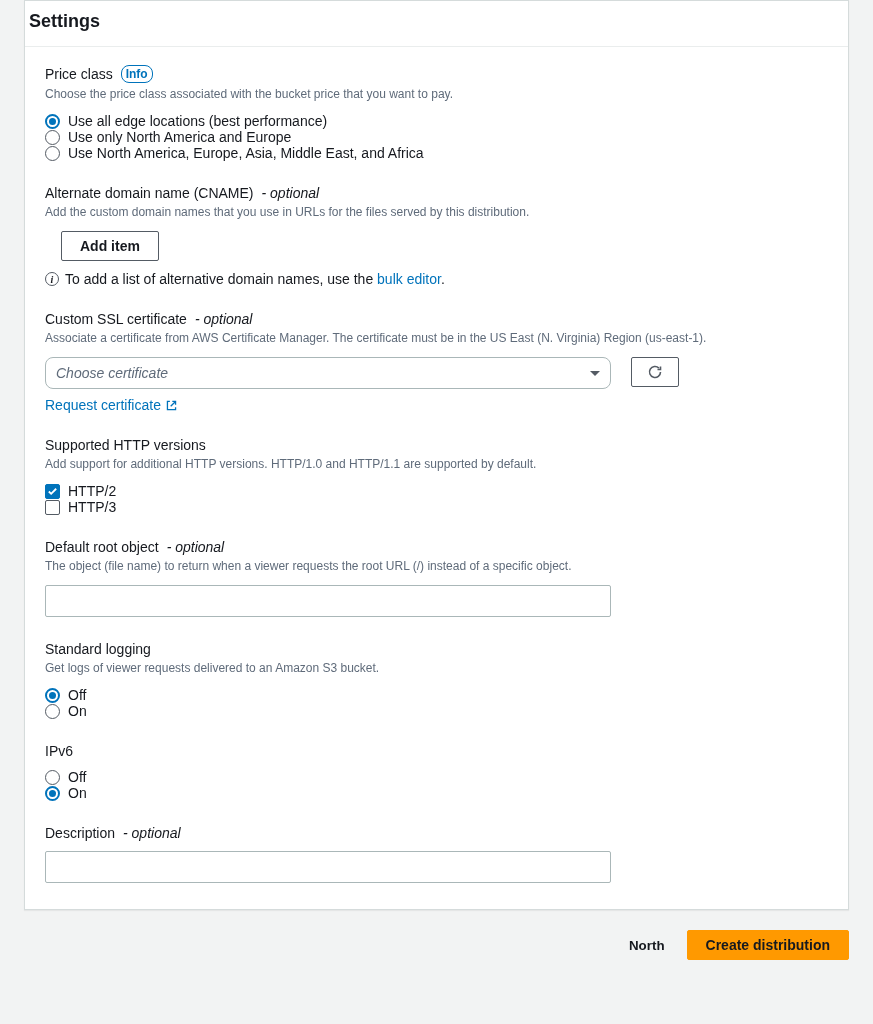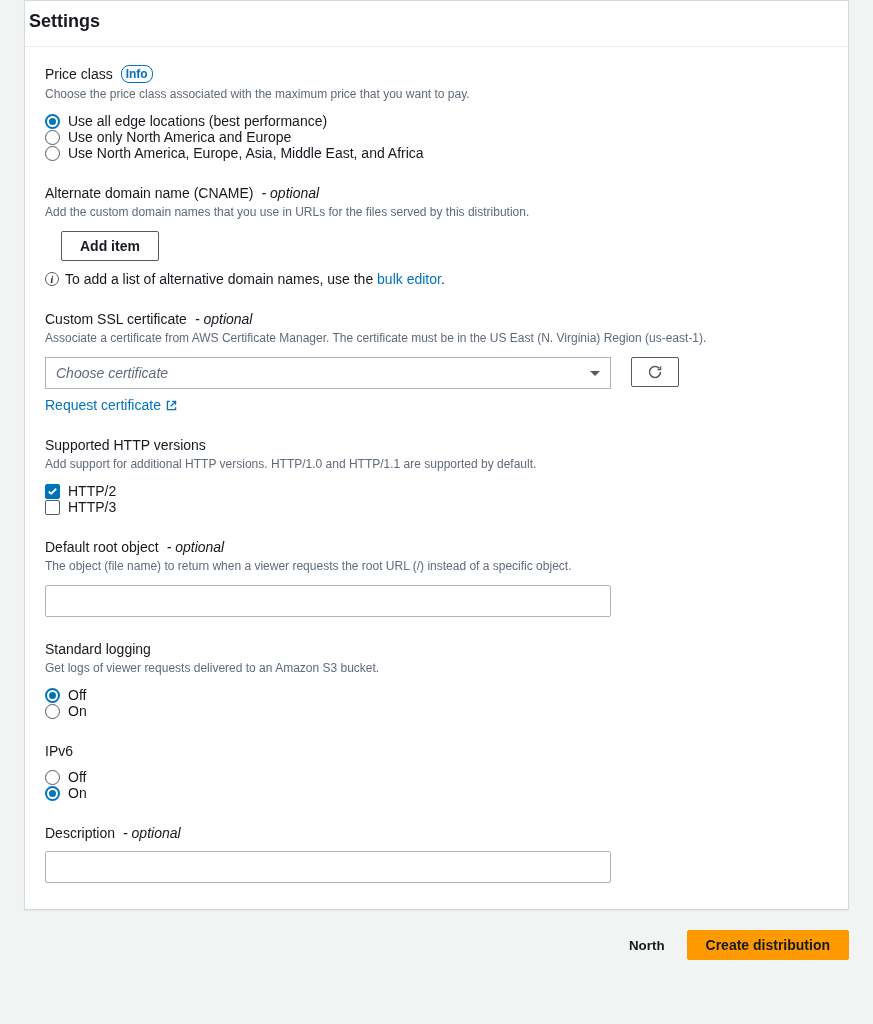--- a/index.html
+++ b/index.html
@@ -168,21 +168,21 @@
   .select {
     flex: 0 1 566px;
     border: 1px solid var(--border);
     height: 32px;
     display: flex;
     align-items: center;
     justify-content: space-between;
     padding: 0 10px;
     cursor: pointer;
     background: #fff;
-    border-radius: 0;
+    border-radius: 8px;
   }
   .select .placeholder { color: #5f6b7a; font-style: italic; }
   .caret-down {
     width: 0; height: 0;
     border-left: 5px solid transparent;
     border-right: 5px solid transparent;
     border-top: 5px solid #545b64;
   }
 
   .text-input {
@@ -214,21 +214,21 @@
     <div class="panel-header">
       <span class="panel-title">Settings</span>
     </div>
     <div class="panel-body">
 
       <div class="field">
         <div class="label-row">
           <span class="label">Price class</span>
           <span class="info-badge">Info</span>
         </div>
-        <div class="hint">Choose the price class associated with the maximum price that you want to pay.</div>
+        <div class="hint">Choose the price class associated with the bucket price that you want to pay.</div>
         <div class="options">
           <label class="option">
             <span class="radio checked"></span>
             <span>Use all edge locations (best performance)</span>
           </label>
           <label class="option">
             <span class="radio"></span>
             <span>Use only North America and Europe</span>
           </label>
           <label class="option">

